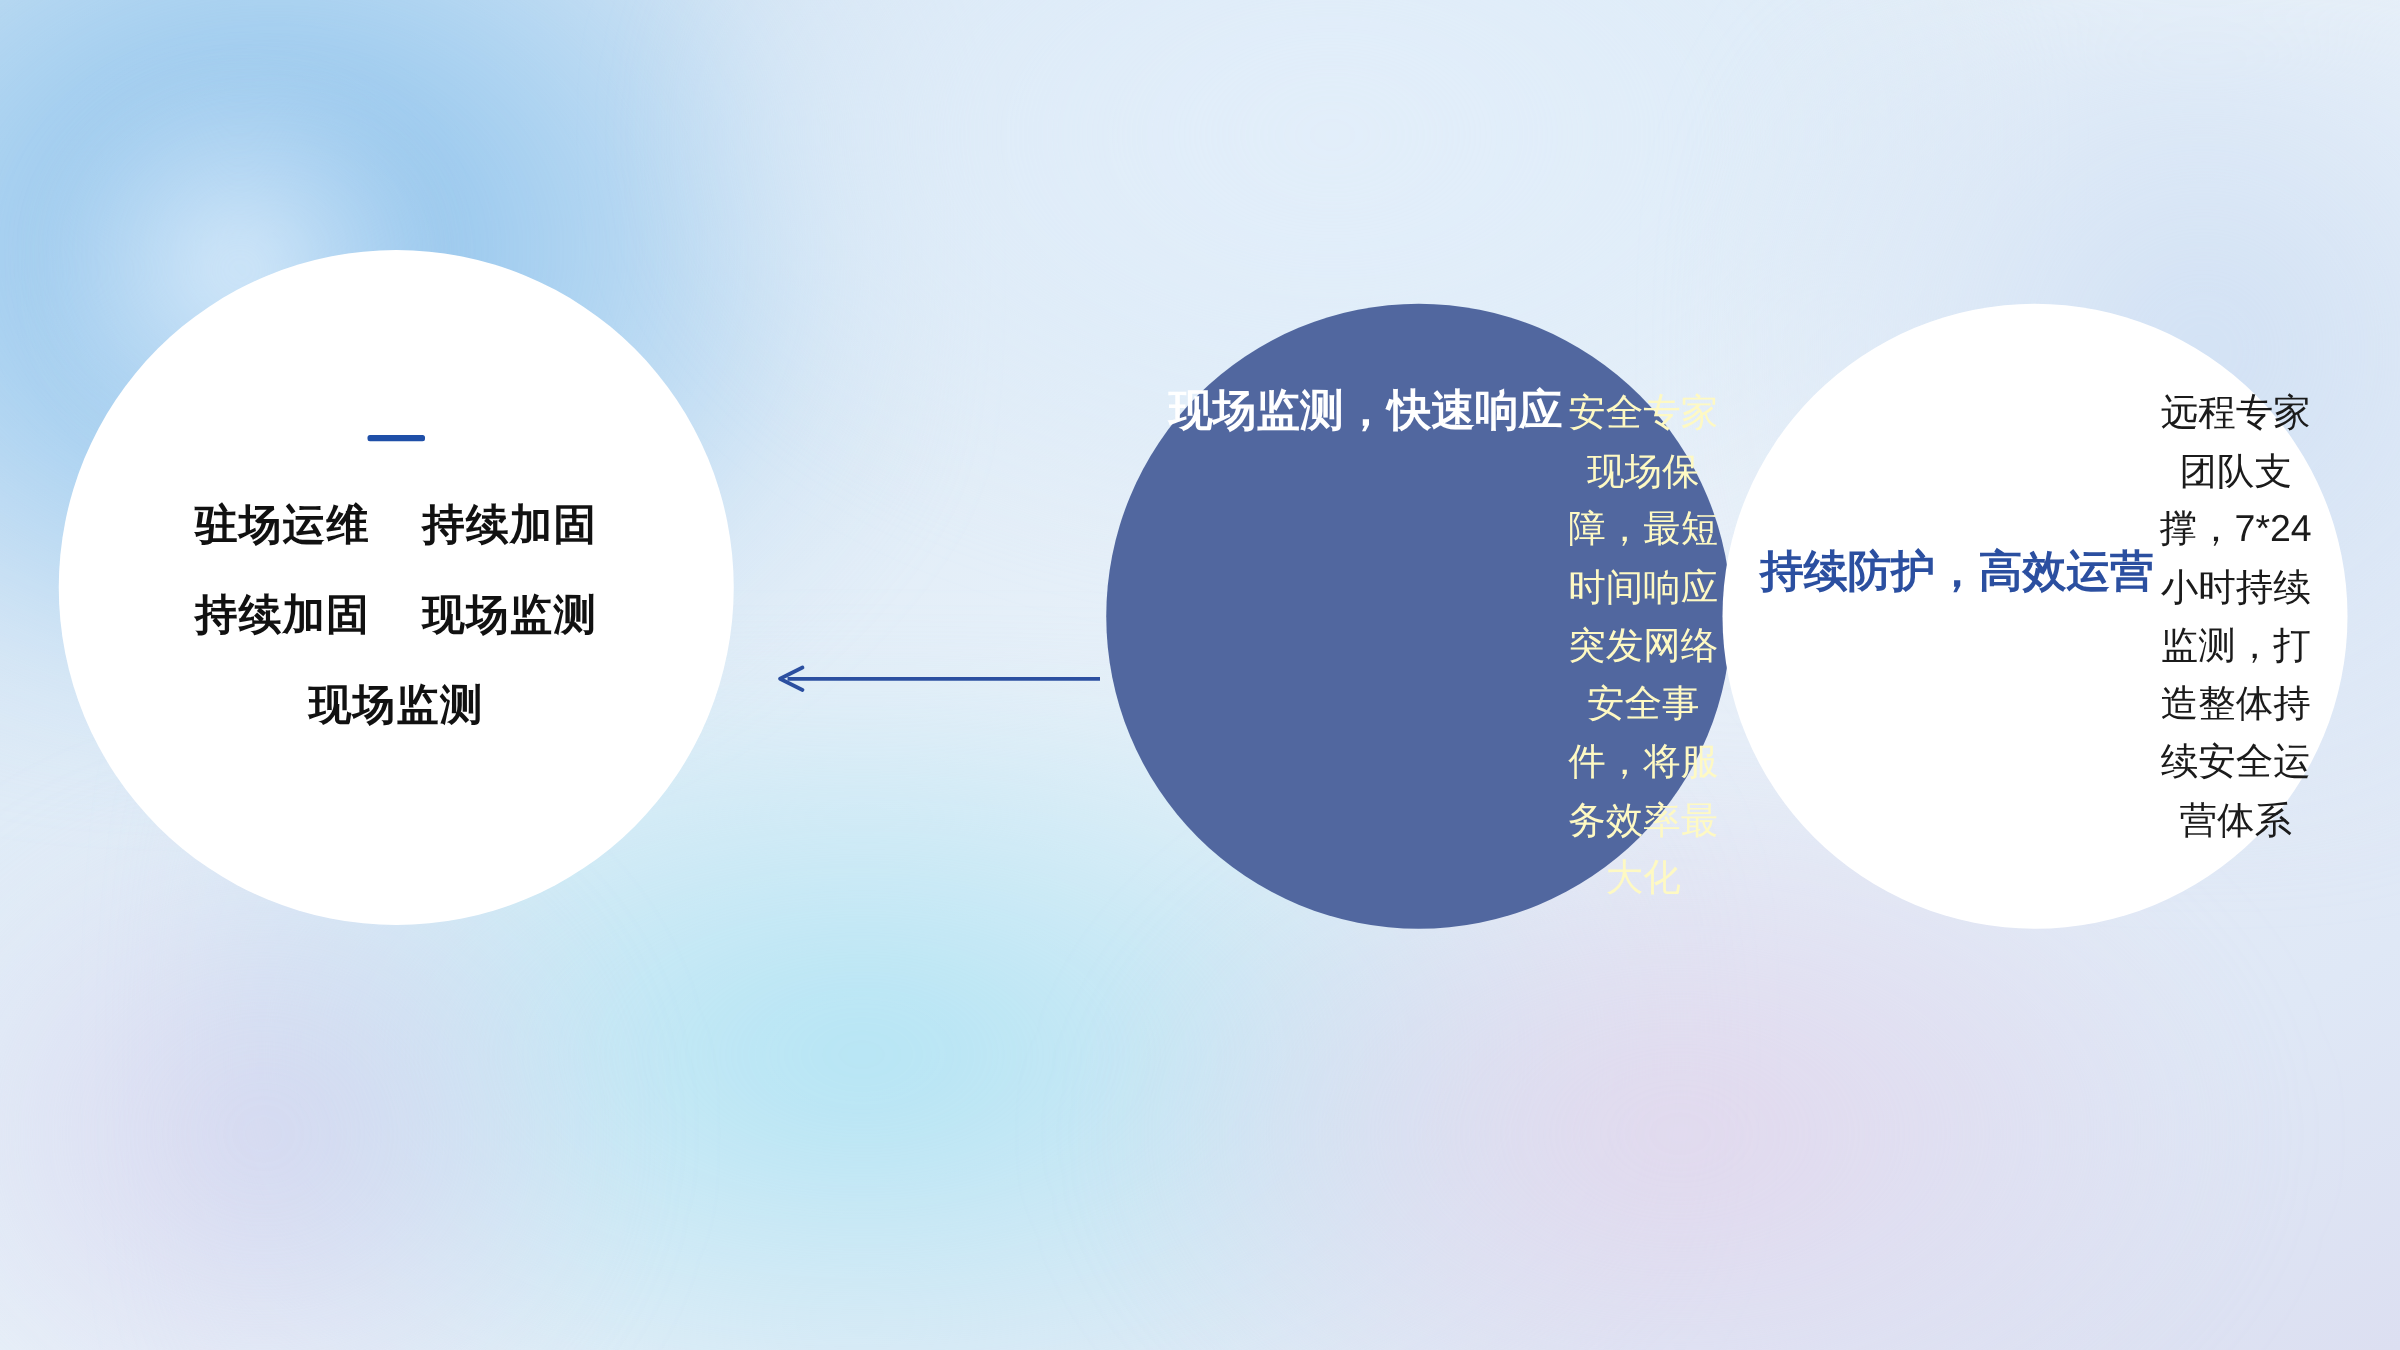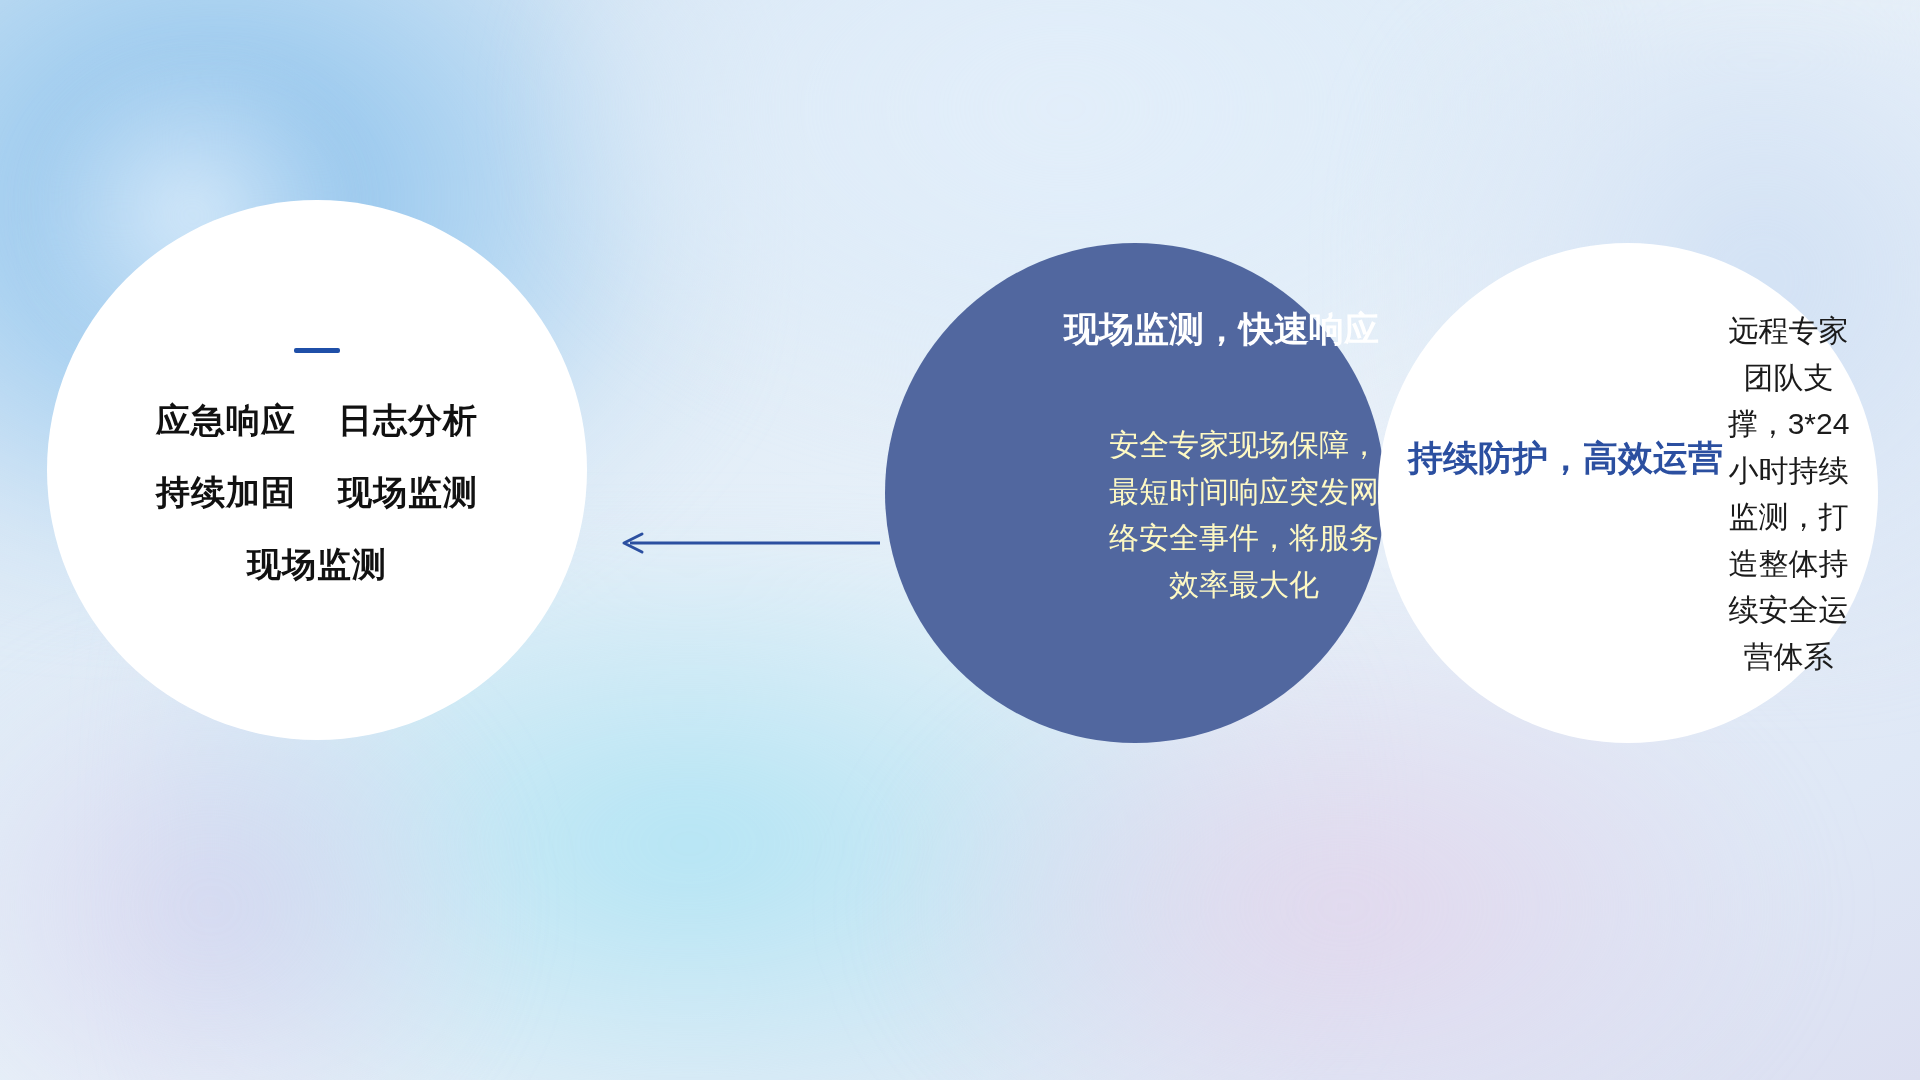--- a/index.html
+++ b/index.html
@@ -189,22 +189,22 @@
     margin-bottom: 0;
   }
 
   
   .mid-inner {
     position: absolute;
     left: 50px;
     right: 6px;
     top: 65px;
     display: flex;
-    flex-direction: column;
-    align-items: flex-end;
+    flex-direction: row;
+    align-items: flex-start;
     text-align: center;
   }
   .mid-title {
     font-size: 35px;
     font-weight: bold;
     color: #ffffff;
     line-height: 1.2;
     white-space: nowrap;
     margin-bottom: 72px;
   }
@@ -263,21 +263,21 @@
   <div class="bg-blob-7"></div>
   <div class="bg-blob-2"></div>
   <div class="bg-blob-6"></div>
   <div class="bg-blob-3"></div>
   <div class="bg-blob-4"></div>
   <div class="bg-blob-5"></div>
 
   <div class="circle circle-left">
     <div class="left-inner">
       <div class="left-rule"></div>
-      <div class="left-line">应急响应    日志分析</div>
+      <div class="left-line">驻场运维    持续加固</div>
       <div class="left-line">持续加固    现场监测</div>
       <div class="left-line">现场监测</div>
     </div>
   </div>
 
   <div class="arrow">
     <svg width="270" height="30" viewBox="0 0 270 30" xmlns="http://www.w3.org/2000/svg">
       <line x1="268" y1="15" x2="18" y2="15" stroke="#2b4fa0" stroke-width="3"></line>
       <polyline points="30,6 12,15 30,24" fill="none" stroke="#2b4fa0" stroke-width="3" stroke-linecap="round" stroke-linejoin="round"></polyline>
     </svg>
@@ -286,17 +286,17 @@
   <div class="circle circle-mid">
     <div class="mid-inner">
       <div class="mid-title">现场监测，快速响应</div>
       <div class="mid-body">安全专家现场保障，最短时间响应突发网络安全事件，将服务效率最大化</div>
     </div>
   </div>
 
   <div class="circle circle-right">
     <div class="right-inner">
       <div class="right-title">持续防护，高效运营</div>
-      <div class="right-body">远程专家团队支撑，3*24小时持续监测，打造整体持续安全运营体系</div>
+      <div class="right-body">远程专家团队支撑，7*24小时持续监测，打造整体持续安全运营体系</div>
     </div>
   </div>
 
 </div>
 
 </body></html>

